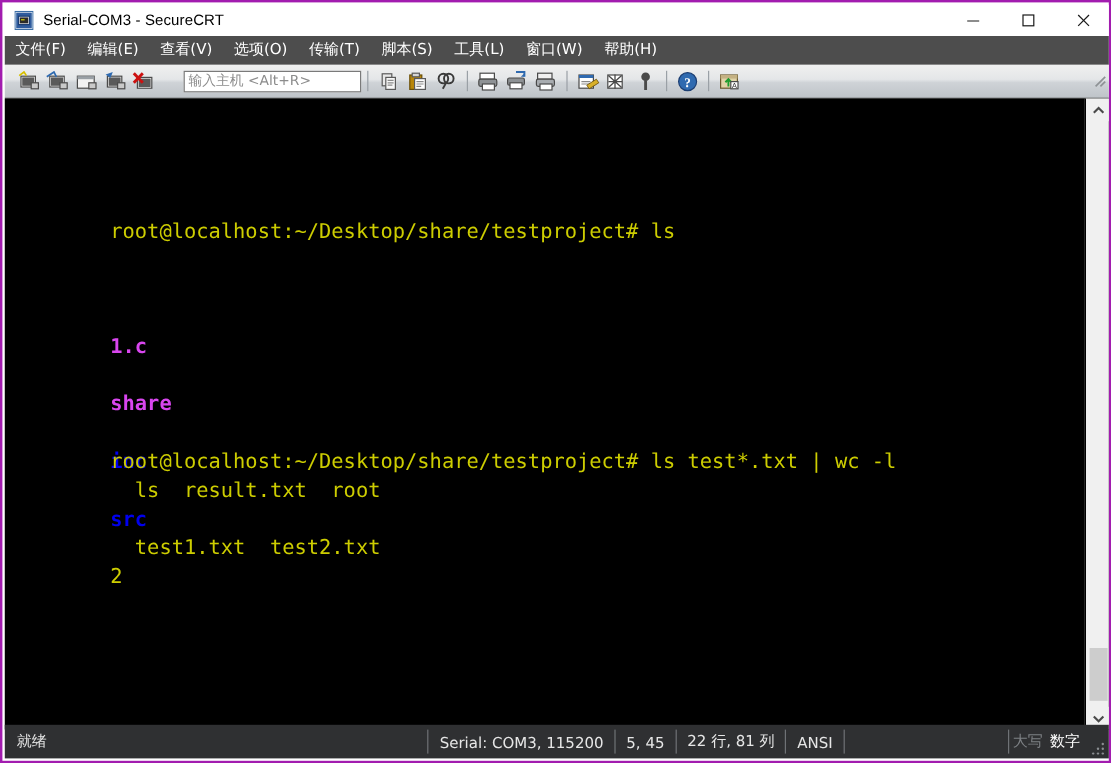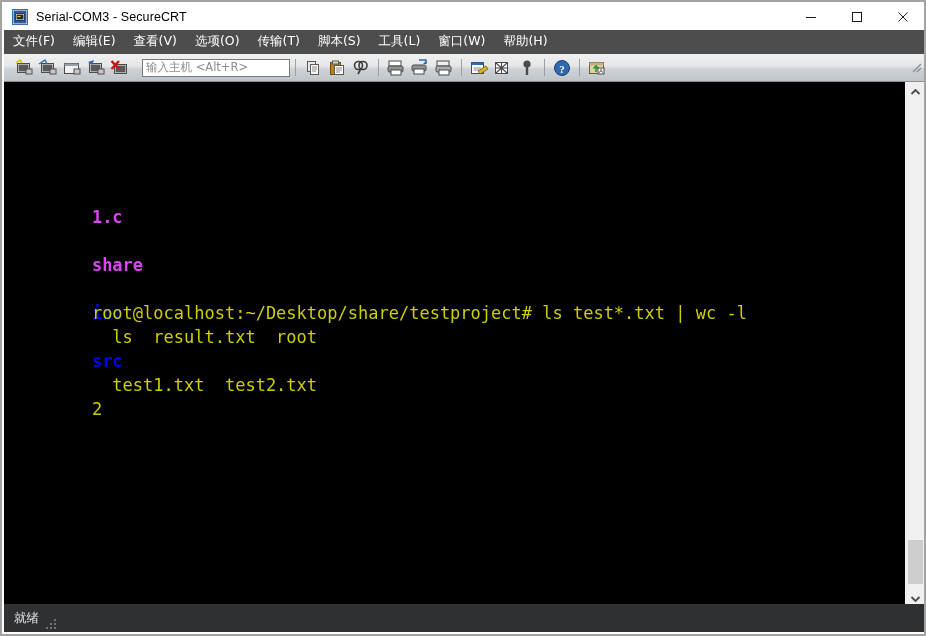--- a/index.html
+++ b/index.html
@@ -14,21 +14,21 @@
     font-family: "Liberation Sans", sans-serif;
   }
 
   
   #app-window {
     position: absolute;
     left: 0; top: 0;
     width: 926px;
     height: 636px;
     box-sizing: border-box;
-    border: 2px solid #a3a3a3;
+    border: 2px solid #a21caf;
     background: #ffffff;
     overflow: hidden;
   }
 
   
   #title-bar {
     position: absolute;
     left: 2px; top: 2px;
     width: 922px;
     height: 26px;
@@ -110,21 +110,21 @@
     height: 17px;
     background: #9aa0a6;
     margin: 0 5px;
     flex: 0 0 auto;
   }
   #host-input {
     width: 148px;
     height: 18px;
     background: #ffffff;
     border: 1px solid #7a7a7a;
-    margin-left: 10px;
+    margin-left: 21px;
     display: flex;
     align-items: center;
     padding-left: 3px;
     box-sizing: border-box;
     flex: 0 0 auto;
   }
   #host-placeholder {
     font-size: 11.5px;
     color: #8c8c8c;
     white-space: nowrap;
@@ -449,20 +449,23 @@
       <svg width="12" height="14" viewBox="0 0 12 14">
         <line x1="11" y1="3" x2="3" y2="11" stroke="#8e9295" stroke-width="1.4"></line>
         <line x1="11" y1="7" x2="7" y2="11" stroke="#8e9295" stroke-width="1.4"></line>
       </svg>
     </div>
   </div>
 
   <div id="terminal-area">
     <div id="terminal-screen">
 
+      <div class="t-line">
+        <span class="c-yellow">root@localhost:~/Desktop/share/testproject# ls</span>
+      </div>
 
       <div class="t-line">
         <span class="c-green">1.c</span>
         <span class="c-yellow">  </span>
         <span class="c-green">share</span>
         <span class="c-yellow">  </span>
         <span class="c-blue">inc</span>
         <span class="c-yellow">  ls  result.txt  root  </span>
         <span class="c-blue">src</span>
         <span class="c-yellow">  test1.txt  test2.txt</span>
@@ -489,20 +492,29 @@
       <div class="sb-arrow" id="sb-down">
         <svg width="11" height="8" viewBox="0 0 11 8">
             <path d="M1.5 2 L5.5 6 L9.5 2" fill="none" stroke="#4a4a4a" stroke-width="1.8"></path>
           </svg>
       </div>
     </div>
   </div>
 
   <div id="status-bar">
     <div id="status-ready">就绪</div>
+    <div id="status-right">
+      <div class="st-cell">Serial: COM3, 115200</div>
+      <div class="st-cell">5, 45</div>
+      <div class="st-cell">22 行, 81 列</div>
+      <div class="st-cell">ANSI</div>
+      <div class="st-cell last" style="width:118px"></div>
+      <div class="st-flag off">大写</div>
+      <div class="st-flag on">数字</div>
+    </div>
     <div id="status-grip">
       <svg width="14" height="14" viewBox="0 0 14 14">
         <circle cx="11" cy="5" r="1" fill="#8a8d91"></circle>
         <circle cx="7" cy="9" r="1" fill="#8a8d91"></circle>
         <circle cx="11" cy="9" r="1" fill="#8a8d91"></circle>
         <circle cx="3" cy="13" r="1" fill="#8a8d91"></circle>
         <circle cx="7" cy="13" r="1" fill="#8a8d91"></circle>
         <circle cx="11" cy="13" r="1" fill="#8a8d91"></circle>
       </svg>
     </div>

